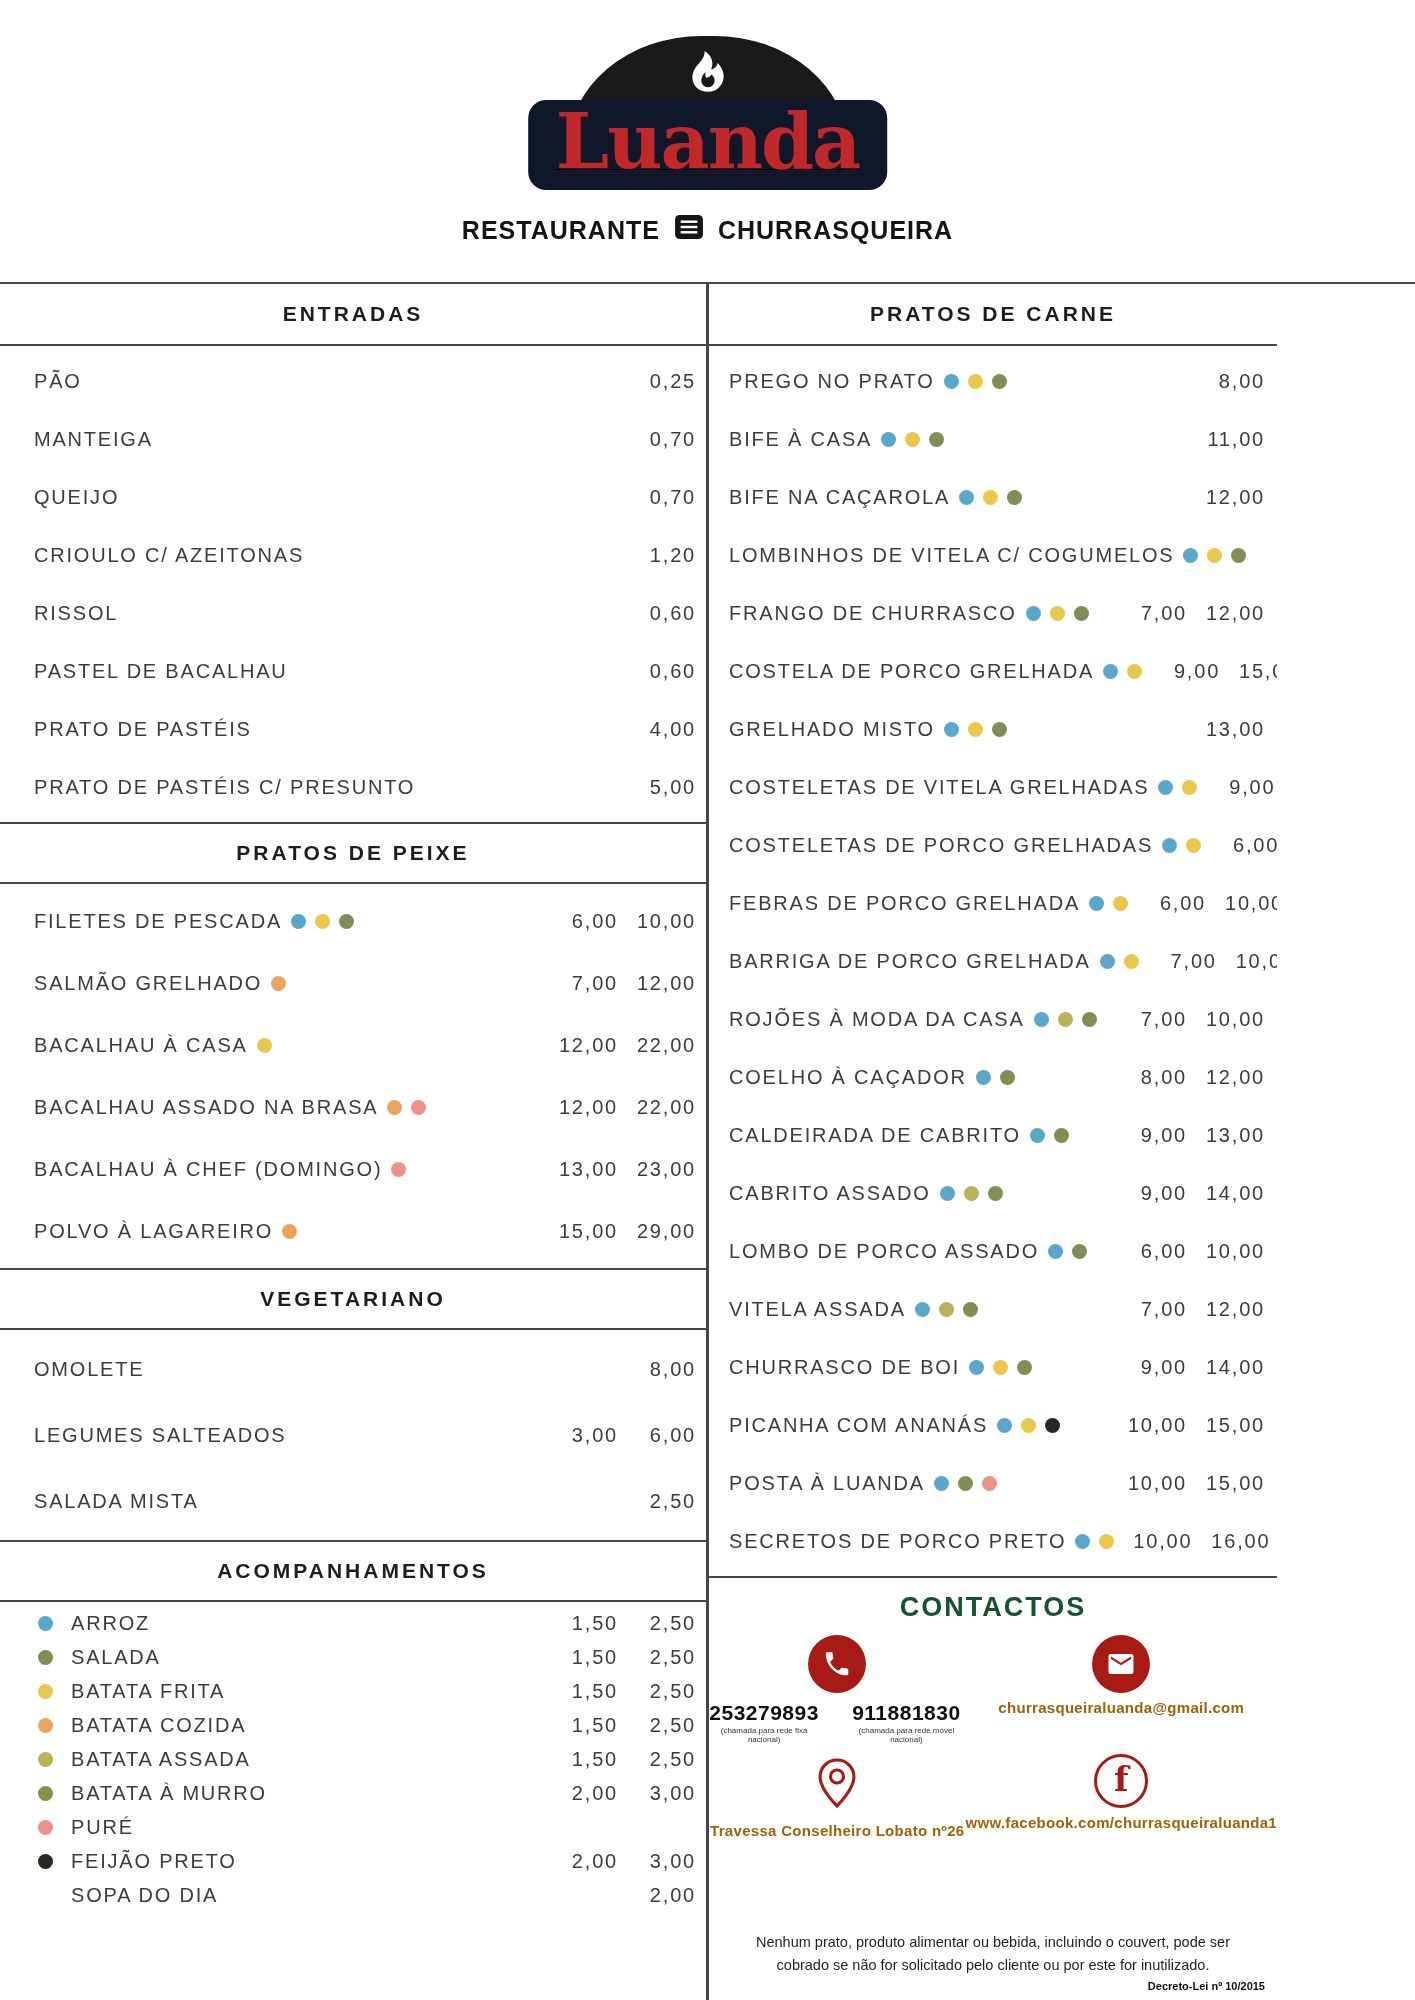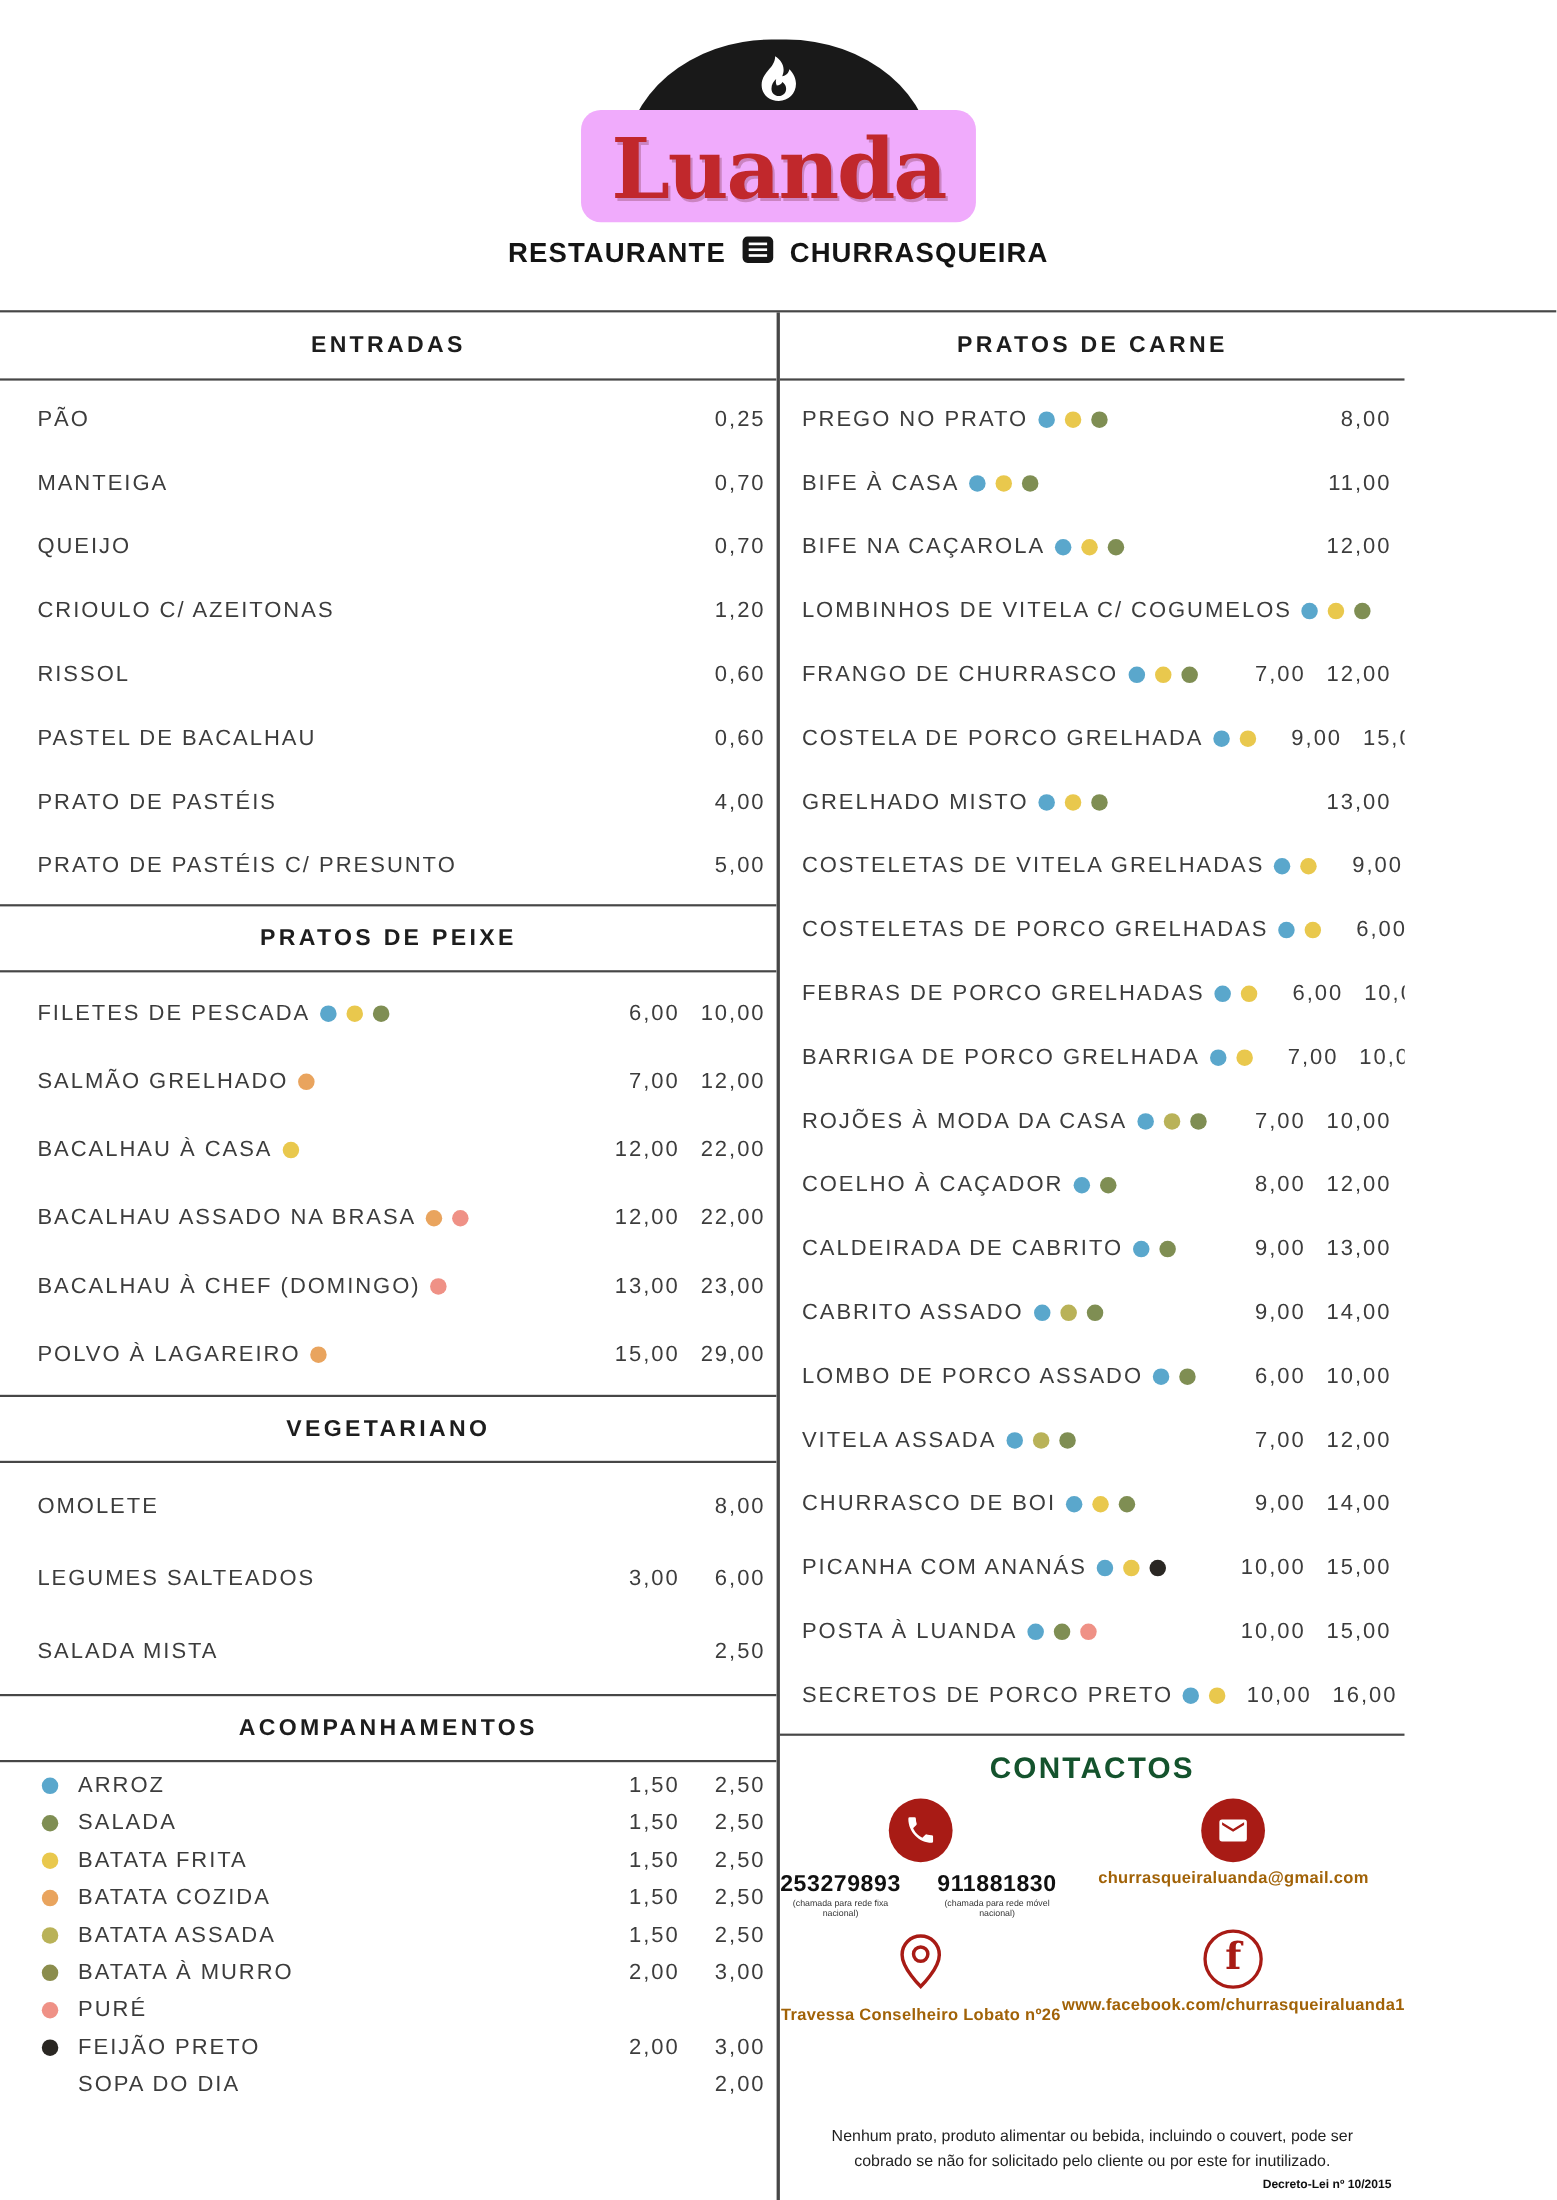--- a/index.html
+++ b/index.html
@@ -8,21 +8,21 @@
   .page { position:relative; width:1415px; height:2000px; background:#fff; }
 
   
   .header { position:relative; height:282px; }
   .arch { position:absolute; left:50%; transform:translateX(-50%); top:36px;
           width:280px; height:118px; background:#191919;
           border-radius:140px 140px 6px 6px / 118px 118px 6px 6px;
           display:flex; justify-content:center; z-index:1; }
   .flame { margin-top:10px; }
   .banner { position:absolute; left:50%; transform:translateX(-50%); top:100px;
-            background:#f0abfc; border-radius:18px; padding:14px 28px 8px; z-index:2; }
+            background:#0f172a; border-radius:18px; padding:2px 28px 8px; z-index:2;text-decoration:underline; }
   .brand { font-family:"DejaVu Serif", serif; font-weight:bold; font-size:76px; line-height:1.05;
            color:#c1282c; letter-spacing:-2px; text-shadow:2px 3px 0 rgba(90,15,15,.25); white-space:nowrap; }
   .subtitle { position:absolute; top:214px; left:0; right:0;
               display:flex; align-items:center; justify-content:center; gap:14px;
               font-weight:bold; font-size:25px; letter-spacing:1px; color:#141414; }
 
   
   .menu { display:flex; border-top:2px solid #474747; height:1718px; }
   .col { display:flex; flex-direction:column; overflow:hidden; }
   .col-left  { width:709px; border-right:3px solid #474747; }
@@ -339,21 +339,21 @@
               <span class="price p2">15,00</span>
             </li>
             <li class="item">
               <span class="nm">COSTELETAS DE PORCO GRELHADAS</span>
               <span class="dot" style="background: rgb(90, 167, 204);"></span>
               <span class="dot" style="background: rgb(233, 200, 77);"></span>
               <span class="price p1">6,00</span>
               <span class="price p2">10,00</span>
             </li>
             <li class="item">
-              <span class="nm">FEBRAS DE PORCO GRELHADAS</span>
+              <span class="nm">FEBRAS DE PORCO GRELHADA</span>
               <span class="dot" style="background: rgb(90, 167, 204);"></span>
               <span class="dot" style="background: rgb(233, 200, 77);"></span>
               <span class="price p1">6,00</span>
               <span class="price p2">10,00</span>
             </li>
             <li class="item">
               <span class="nm">BARRIGA DE PORCO GRELHADA</span>
               <span class="dot" style="background: rgb(90, 167, 204);"></span>
               <span class="dot" style="background: rgb(233, 200, 77);"></span>
               <span class="price p1">7,00</span>

